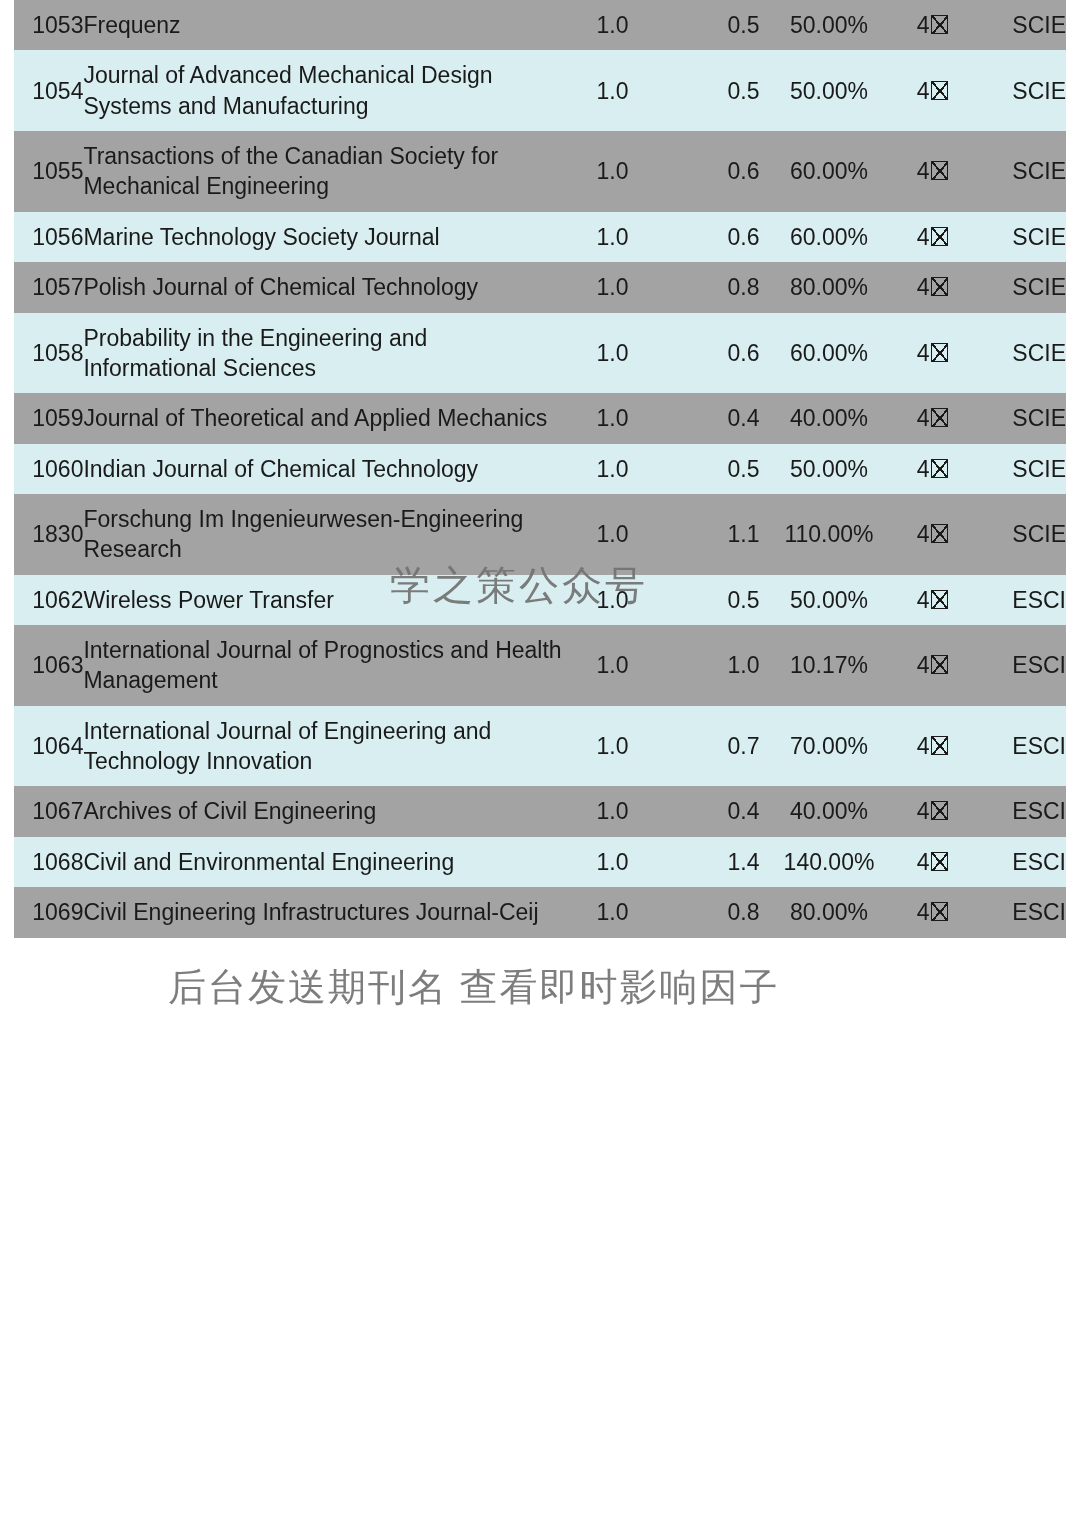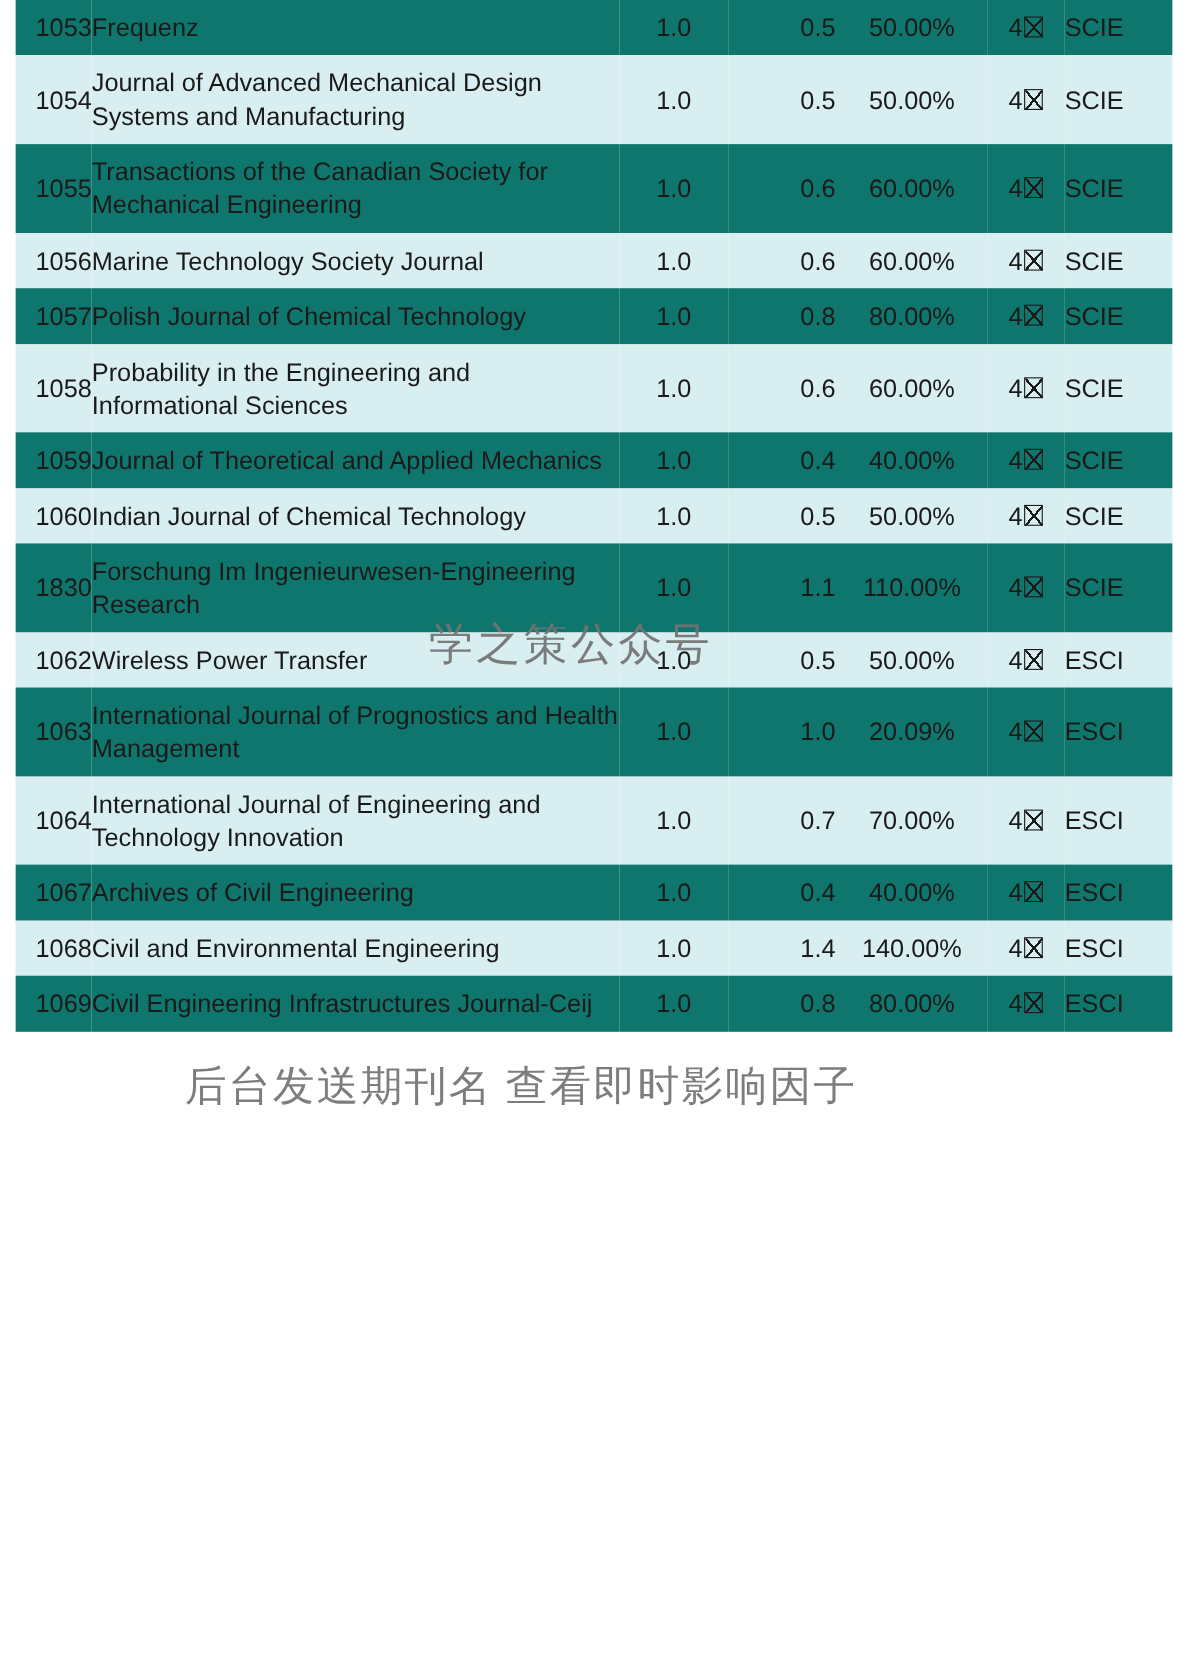--- a/index.html
+++ b/index.html
@@ -25,21 +25,21 @@
   }
   table.journal-table {
     width: 100%;
     border-collapse: collapse;
     table-layout: fixed;
   }
   table.journal-table tr.row-even {
     background: #d8eef0;
   }
   table.journal-table tr.row-odd {
-    background: #0f766e;
+    background: #a3a3a3;
   }
   table.journal-table td {
     vertical-align: middle;
     font-size: 23px;
     line-height: 1.32;
     padding: 10px 0;
     color: #1a1a1a;
     border: none;
   }
   td.c-rank {
@@ -65,21 +65,21 @@
   td.c-pct {
     width: 136px;
     text-align: center;
   }
   td.c-zone {
     width: 68px;
     text-align: center;
   }
   td.c-index {
     width: 96px;
-    text-align: left;
+    text-align: right;
     padding-right: 4px;
   }
   .zone-box {
     display: inline-block;
     white-space: nowrap;
   }
   .zone-box .zone-num {
     margin-right: 1px;
   }
   .zone-box .zone-glyph {
@@ -232,21 +232,21 @@
           <td class="c-val2">0.5</td>
           <td class="c-pct">50.00%</td>
           <td class="c-zone"><span class="zone-box"><span class="zone-num">4</span><span class="zone-glyph"></span></span></td>
           <td class="c-index">ESCI</td>
         </tr>
         <tr class="row-odd">
           <td class="c-rank">1063</td>
           <td class="c-name">International Journal of Prognostics and Health Management</td>
           <td class="c-val1">1.0</td>
           <td class="c-val2">1.0</td>
-          <td class="c-pct">20.09%</td>
+          <td class="c-pct">10.17%</td>
           <td class="c-zone"><span class="zone-box"><span class="zone-num">4</span><span class="zone-glyph"></span></span></td>
           <td class="c-index">ESCI</td>
         </tr>
         <tr class="row-even">
           <td class="c-rank">1064</td>
           <td class="c-name">International Journal of Engineering and Technology Innovation</td>
           <td class="c-val1">1.0</td>
           <td class="c-val2">0.7</td>
           <td class="c-pct">70.00%</td>
           <td class="c-zone"><span class="zone-box"><span class="zone-num">4</span><span class="zone-glyph"></span></span></td>

